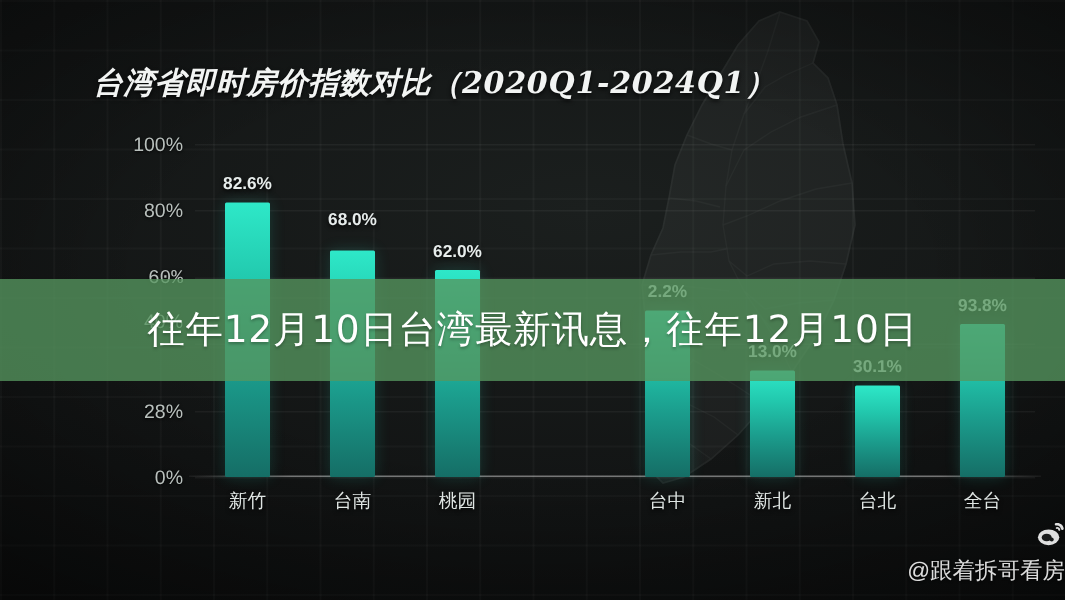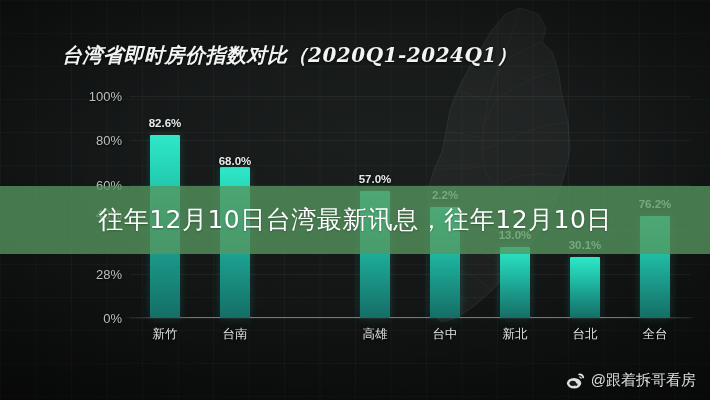--- a/index.html
+++ b/index.html
@@ -75,22 +75,22 @@
   }
   .caption-line{
     font-family:"DejaVu Sans","Liberation Sans",sans-serif;
     font-weight:400;font-size:25px;line-height:33px;color:#ffffff;
     letter-spacing:.5px;white-space:nowrap;
     text-shadow:0 1px 2px rgba(0,0,0,.28);
   }
   .caption-line.first{margin-top:-2px;}
 
   
-  .watermark{position:absolute;right:14px;bottom:10px;display:flex;align-items:flex-end;gap:6px;
-    opacity:.92;}
+  .watermark{position:absolute;right:0;bottom:10px;display:flex;align-items:flex-end;gap:6px;
+    opacity:.92;flex-direction:column;}
   .wb-logo{width:19px;height:19px;display:block;}
   .wm-text{font-size:15px;color:#efefef;font-weight:400;white-space:nowrap;
     text-shadow:0 1px 2px rgba(0,0,0,.8);}
 </style>
 </head>
 <body>
 
 <div id="stage">
 
   <div class="bg-base"></div>
@@ -133,60 +133,60 @@
     <div class="plot">
       <div class="axis-x"></div>
       <div id="yticks">
           <div class="gridline" style="top: 222px;"></div>
           <div class="ytick" style="top: 222px;">0%</div>
           <div class="gridline" style="top: 177.6px;"></div>
           <div class="ytick" style="top: 177.6px;">28%</div>
           <div class="gridline" style="top: 133.2px;"></div>
           <div class="ytick" style="top: 118px;">40%</div>
           <div class="gridline" style="top: 88.8px;"></div>
-          <div class="ytick" style="top: 88.8px;">60%</div>
+          <div class="ytick" style="top: 88.8px; font-family: Liberation Mono, monospace;">60%</div>
           <div class="gridline" style="top: 44.4px;"></div>
           <div class="ytick" style="top: 44.4px;">80%</div>
           <div class="gridline" style="top: 0px;"></div>
           <div class="ytick" style="top: 0px;">100%</div>
         </div>
       <div class="bars" id="bars">
           <div class="bar-slot" style="left: 0px; width: 70px;">
             <div class="bar" style="height: 183.372px;"></div>
             <div class="bar-val" style="bottom: 189.372px;">82.6%</div>
             <div class="xlabel">新竹</div>
           </div>
           <div class="bar-slot" style="left: 70px; width: 70px;">
             <div class="bar" style="height: 150.96px;"></div>
-            <div class="bar-val" style="bottom: 151px;">68.0%</div>
+            <div class="bar-val" style="bottom: 165px;">68.0%</div>
             <div class="xlabel">台南</div>
           </div>
-          <div class="bar-slot" style="left: 210px; width: 70px;">
-            <div class="bar" style="height: 126.54px;"></div>
-            <div class="bar-val" style="bottom: 132.54px;">57.0%</div>
-            <div class="xlabel">高雄</div>
+          <div class="bar-slot" style="left: 140px; width: 70px;">
+            <div class="bar" style="height: 137.64px;"></div>
+            <div class="bar-val" style="bottom: 143.64px;">62.0%</div>
+            <div class="xlabel">桃园</div>
           </div>
           <div class="bar-slot" style="left: 280px; width: 70px;">
             <div class="bar" style="height: 111px;"></div>
             <div class="bar-val" style="bottom: 117px;">2.2%</div>
             <div class="xlabel">台中</div>
           </div>
           <div class="bar-slot" style="left: 350px; width: 70px;">
             <div class="bar" style="height: 71.484px;"></div>
             <div class="bar-val" style="bottom: 77.484px;">13.0%</div>
             <div class="xlabel">新北</div>
           </div>
           <div class="bar-slot" style="left: 420px; width: 70px;">
             <div class="bar" style="height: 61.494px;"></div>
             <div class="bar-val" style="bottom: 67.494px;">30.1%</div>
             <div class="xlabel">台北</div>
           </div>
           <div class="bar-slot" style="left: 490px; width: 70px;">
             <div class="bar" style="height: 102.342px;"></div>
-            <div class="bar-val" style="bottom: 108.342px;">76.2%</div>
+            <div class="bar-val" style="bottom: 108.342px;">93.8%</div>
             <div class="xlabel">全台</div>
           </div>
         </div>
     </div>
   </div>
 
   <div class="caption-band">
     <div class="caption-line first">往年12月10日台湾最新讯息，往年12月10日</div>
   </div>
 

